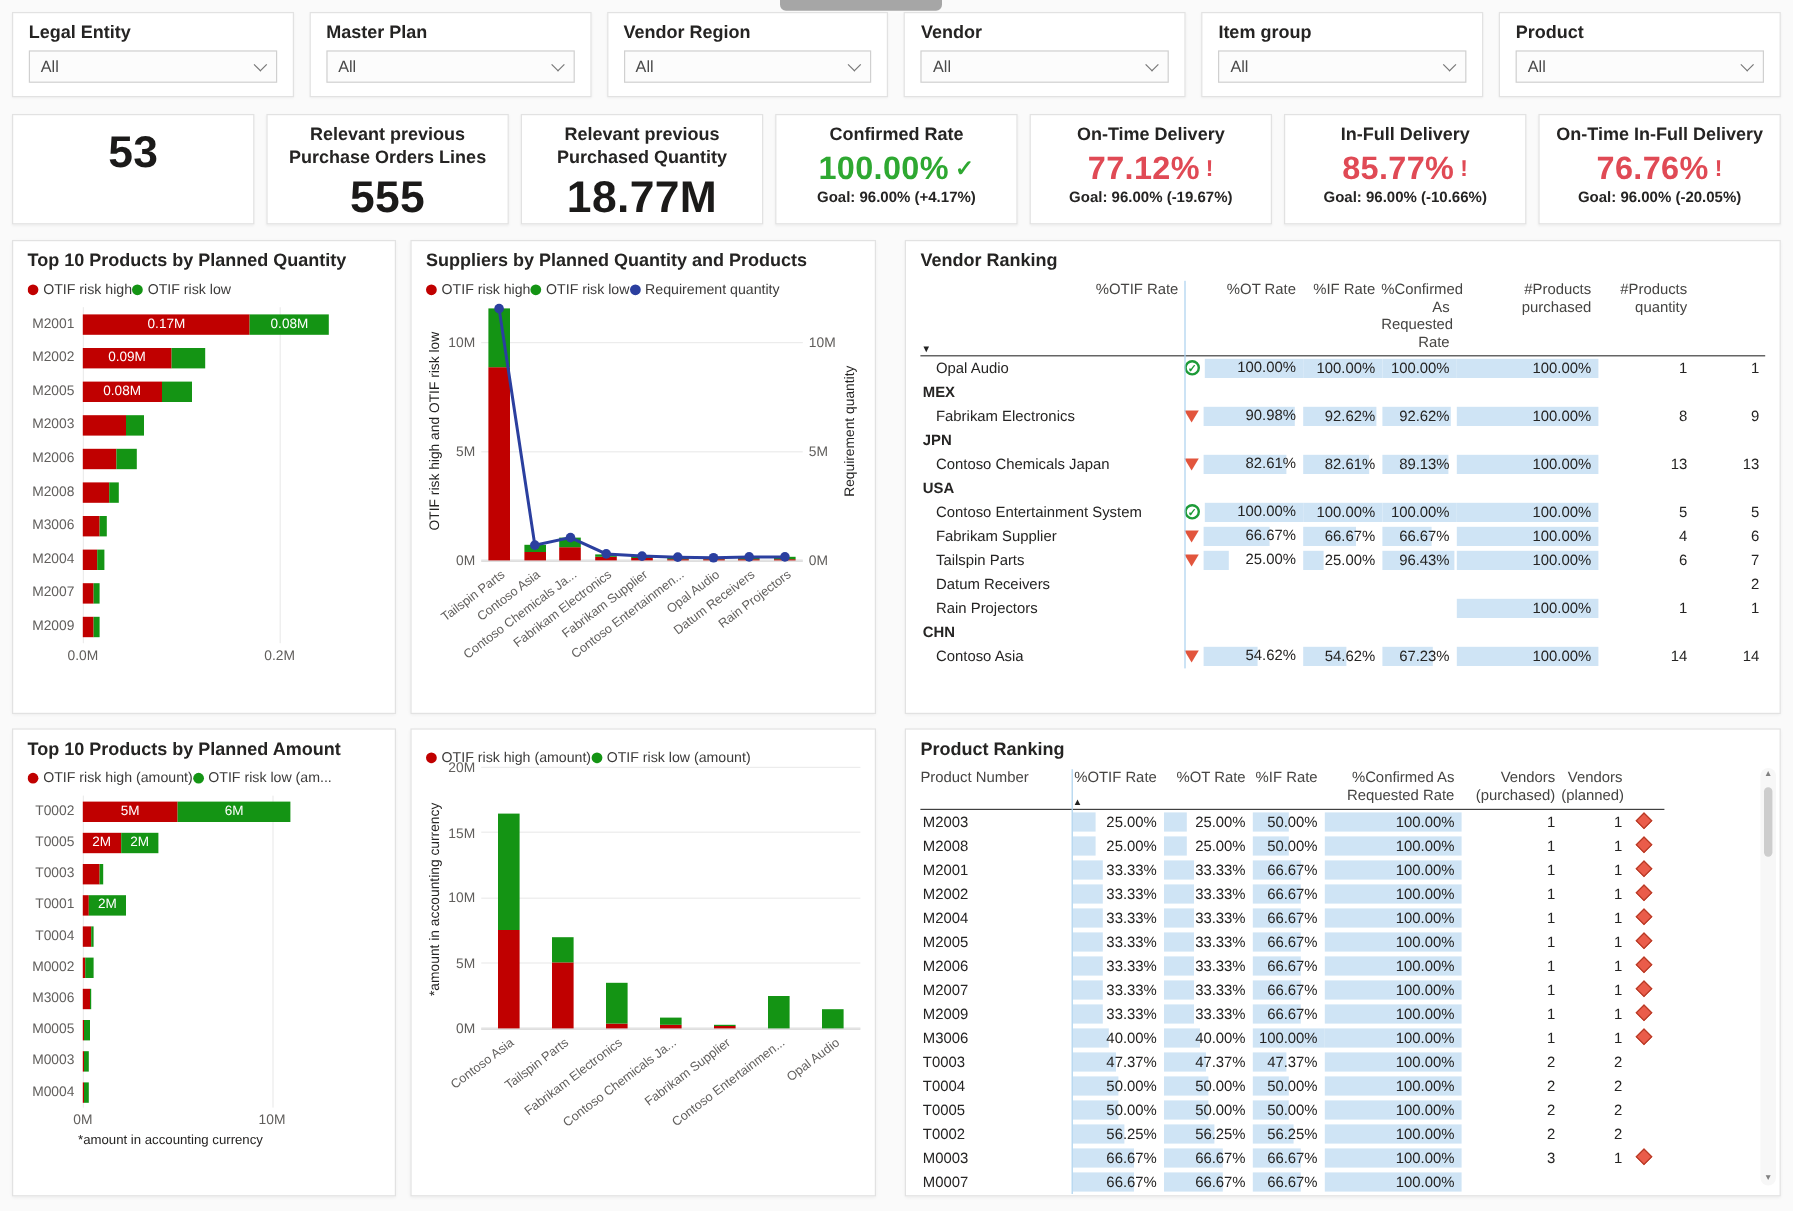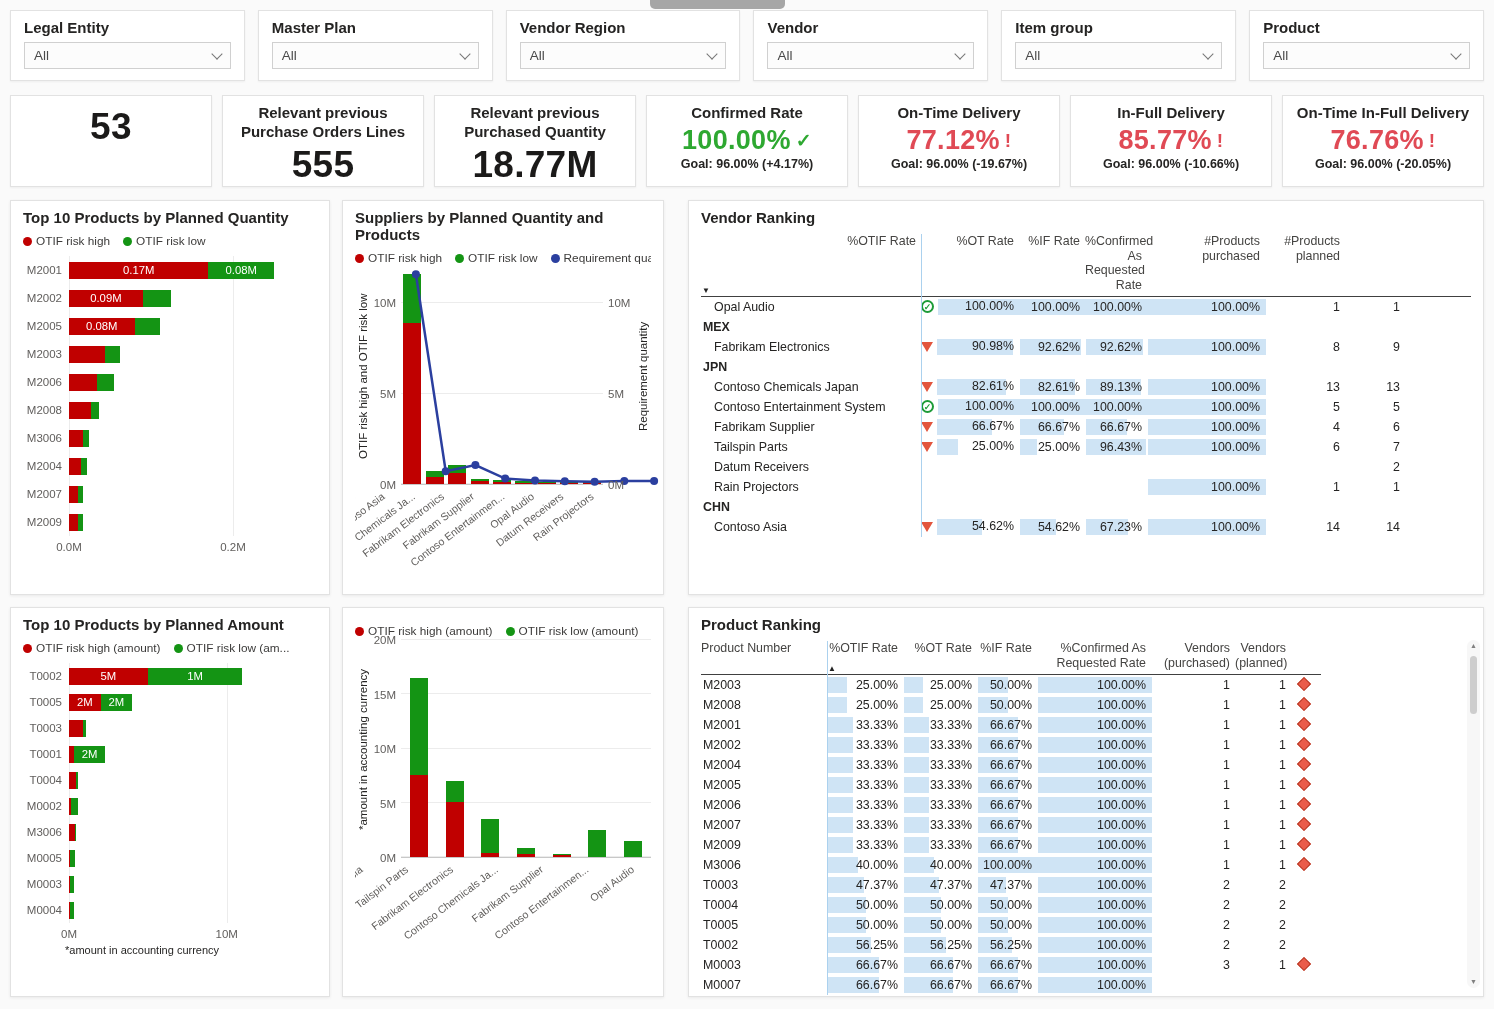--- a/index.html
+++ b/index.html
@@ -20,24 +20,24 @@
 .kpi-dark{color:#1b1a19;font-size:37px}
 .kpi-green{color:#2ea831}
 .kpi-red{color:#e04a55}
 .kpi-ind{font-size:19px;margin-left:5px;font-weight:bold;vertical-align:2px}
 .kpi-goal{font-size:12.5px;margin-top:1px;color:#252423;font-weight:bold}
 
 .grid-row{position:absolute;left:10px;right:10px;display:flex;gap:12px}
 .row-mid{top:200px;height:395px}
 .row-bot{top:607px;height:390px}
 .panel{background:#fff;border:1px solid #e2e2e2;box-shadow:0 1px 3px rgba(0,0,0,.07);padding:8px 12px;position:relative;overflow:hidden}
-.w-sm{width:320px}.w-md{width:322px}
+.w-sm{width:320px}.w-md{width:388px}
 .w-lg{flex:1;margin-left:12px}
 .panel-title{margin:0;font-size:15px;font-weight:bold;color:#252423}
-.legend{display:flex;gap:13px;margin-top:8px;white-space:nowrap;overflow:hidden}
+.legend{display:flex;margin-top:8px;white-space:nowrap;overflow:hidden}
 .legend-item{display:flex;align-items:center;gap:4px;flex:none}
 .legend-dot{width:9px;height:9px;border-radius:50%;flex:none}
 .legend-label{font-size:11.8px;color:#3b3a39}
 
 .hbar{margin-top:8px;position:relative}
 .hbar-grid{position:absolute;left:46px;right:2px;top:0;bottom:20px}
 .gv{position:absolute;top:0;bottom:0;width:1px;background:#ececec}
 .hbar-row{display:grid;grid-template-columns:46px 1fr;align-items:center;height:28px;position:relative}
 .row-bot .hbar-row{height:26px}
 .hbar-cat{font-size:11.5px;color:#605e5c;text-align:right;padding-right:7px}
@@ -387,21 +387,21 @@
             <div class="t-hcell num">
               <div>%Confirmed As</div>
               <div>Requested Rate</div>
             </div>
             <div class="t-hcell num">
               <div>#Products</div>
               <div>purchased</div>
             </div>
             <div class="t-hcell num">
               <div>#Products</div>
-              <div>planned</div>
+              <div>quantity</div>
             </div>
           </div>
           <div class="t-row" style="grid-template-columns: 220px 98px 66px 62px 118px 80px 60px;">
             <div class="t-cell name">Opal Audio</div>
             <div class="otif-cell">
               <span class="sticon ic-up">✓</span>
               <div class="otif-bar"><div class="databar" style="width: 100%;"></div><span class="cellval">100.00%</span></div>
             </div>
             <div class="t-cell num"><div class="databar" style="width: 100%;"></div><span class="cellval">100.00%</span></div>
             <div class="t-cell num"><div class="databar" style="width: 100%;"></div><span class="cellval">100.00%</span></div>
@@ -428,20 +428,21 @@
             <div class="otif-cell">
               <span class="sticon ic-down"></span>
               <div class="otif-bar"><div class="databar" style="width: 82.61%;"></div><span class="cellval">82.61%</span></div>
             </div>
             <div class="t-cell num"><div class="databar" style="width: 82.61%;"></div><span class="cellval">82.61%</span></div>
             <div class="t-cell num"><div class="databar" style="width: 89.13%;"></div><span class="cellval">89.13%</span></div>
             <div class="t-cell num"><div class="databar" style="width: 100%;"></div><span class="cellval">100.00%</span></div>
             <div class="t-cell plain">13</div>
             <div class="t-cell plain">13</div>
           </div>
+          <div class="t-group">USA</div>
           <div class="t-row" style="grid-template-columns: 220px 98px 66px 62px 118px 80px 60px;">
             <div class="t-cell name">Contoso Entertainment System</div>
             <div class="otif-cell">
               <span class="sticon ic-up">✓</span>
               <div class="otif-bar"><div class="databar" style="width: 100%;"></div><span class="cellval">100.00%</span></div>
             </div>
             <div class="t-cell num"><div class="databar" style="width: 100%;"></div><span class="cellval">100.00%</span></div>
             <div class="t-cell num"><div class="databar" style="width: 100%;"></div><span class="cellval">100.00%</span></div>
             <div class="t-cell num"><div class="databar" style="width: 100%;"></div><span class="cellval">100.00%</span></div>
             <div class="t-cell plain">5</div>
@@ -526,21 +527,21 @@
         </div>
       <div class="hbar">
           <div class="hbar-grid">
             <div class="gv" style="left: 0%;"></div>
             <div class="gv" style="left: 64.1026%;"></div>
           </div>
           <div class="hbar-row">
             <div class="hbar-cat">T0002</div>
             <div class="hbar-track">
               <div class="hbar-seg" style="left: 0%; width: 32.0513%; background: rgb(192, 0, 0);">5M</div>
-              <div class="hbar-seg" style="left: 32.0513%; width: 38.4615%; background: rgb(20, 148, 20);">1M</div>
+              <div class="hbar-seg" style="left: 32.0513%; width: 38.4615%; background: rgb(20, 148, 20);">6M</div>
             </div>
           </div>
           <div class="hbar-row">
             <div class="hbar-cat">T0005</div>
             <div class="hbar-track">
               <div class="hbar-seg" style="left: 0%; width: 12.8205%; background: rgb(192, 0, 0);">2M</div>
               <div class="hbar-seg" style="left: 12.8205%; width: 12.8205%; background: rgb(20, 148, 20);">2M</div>
             </div>
           </div>
           <div class="hbar-row">

